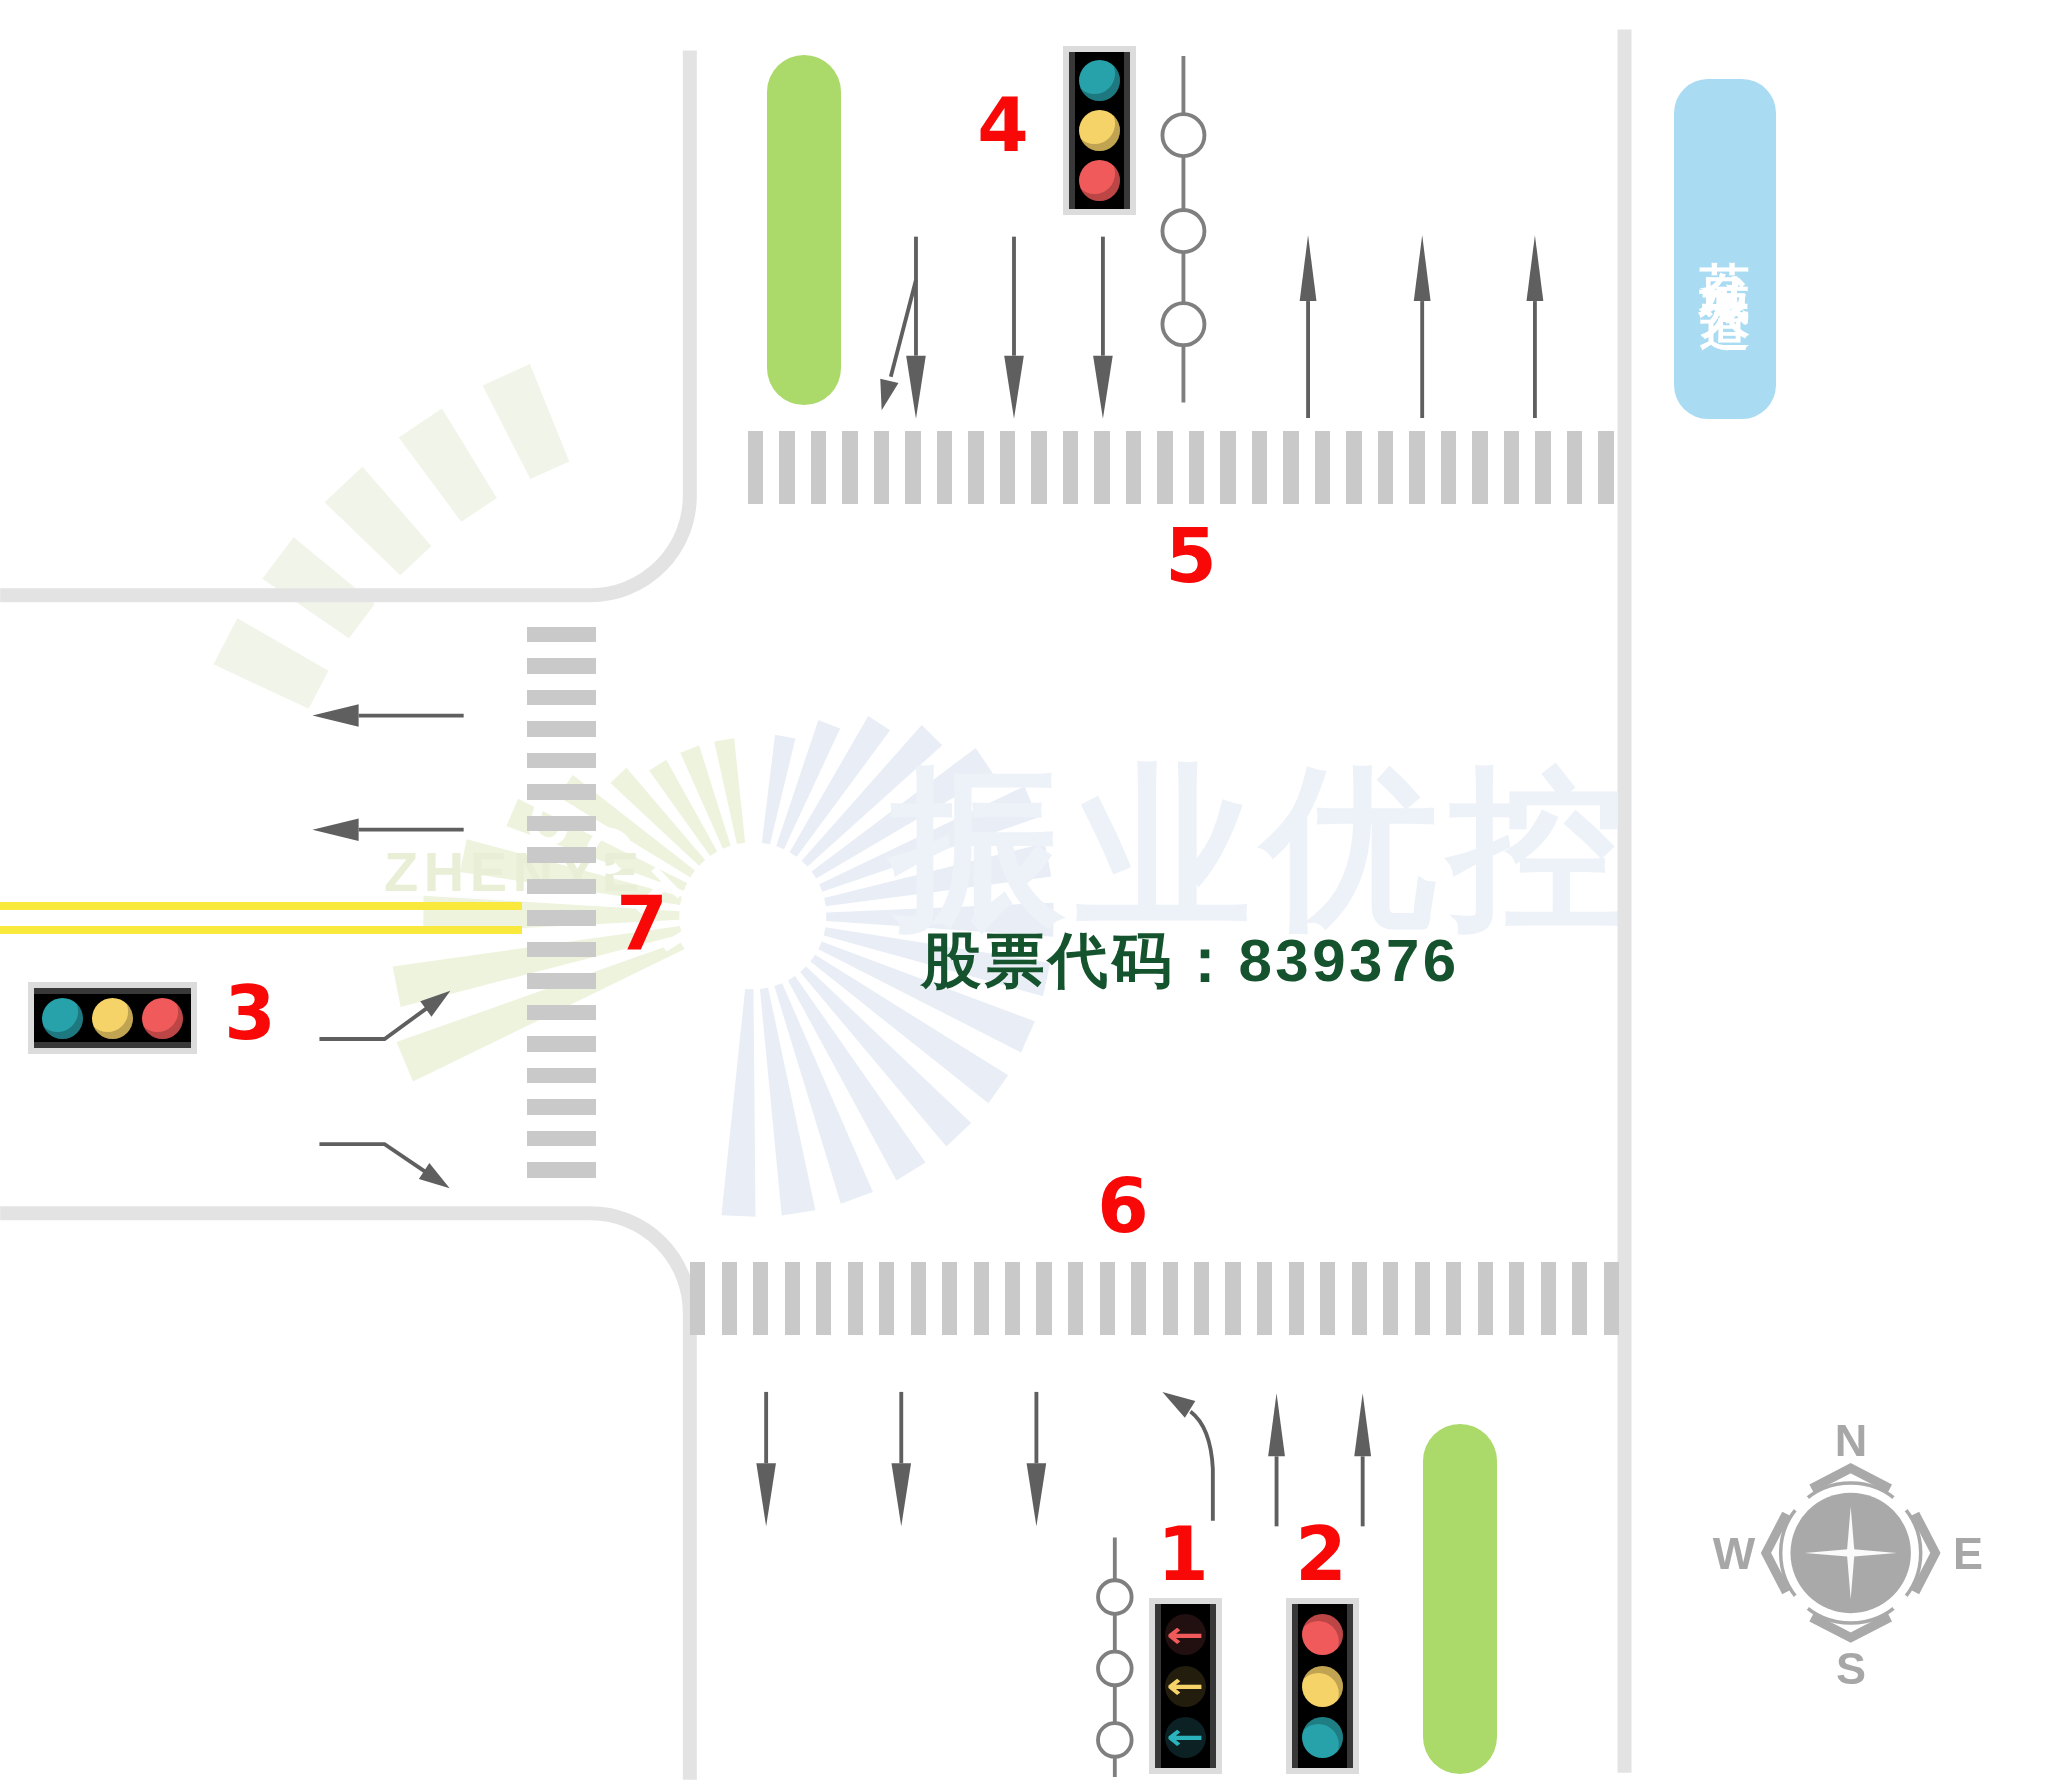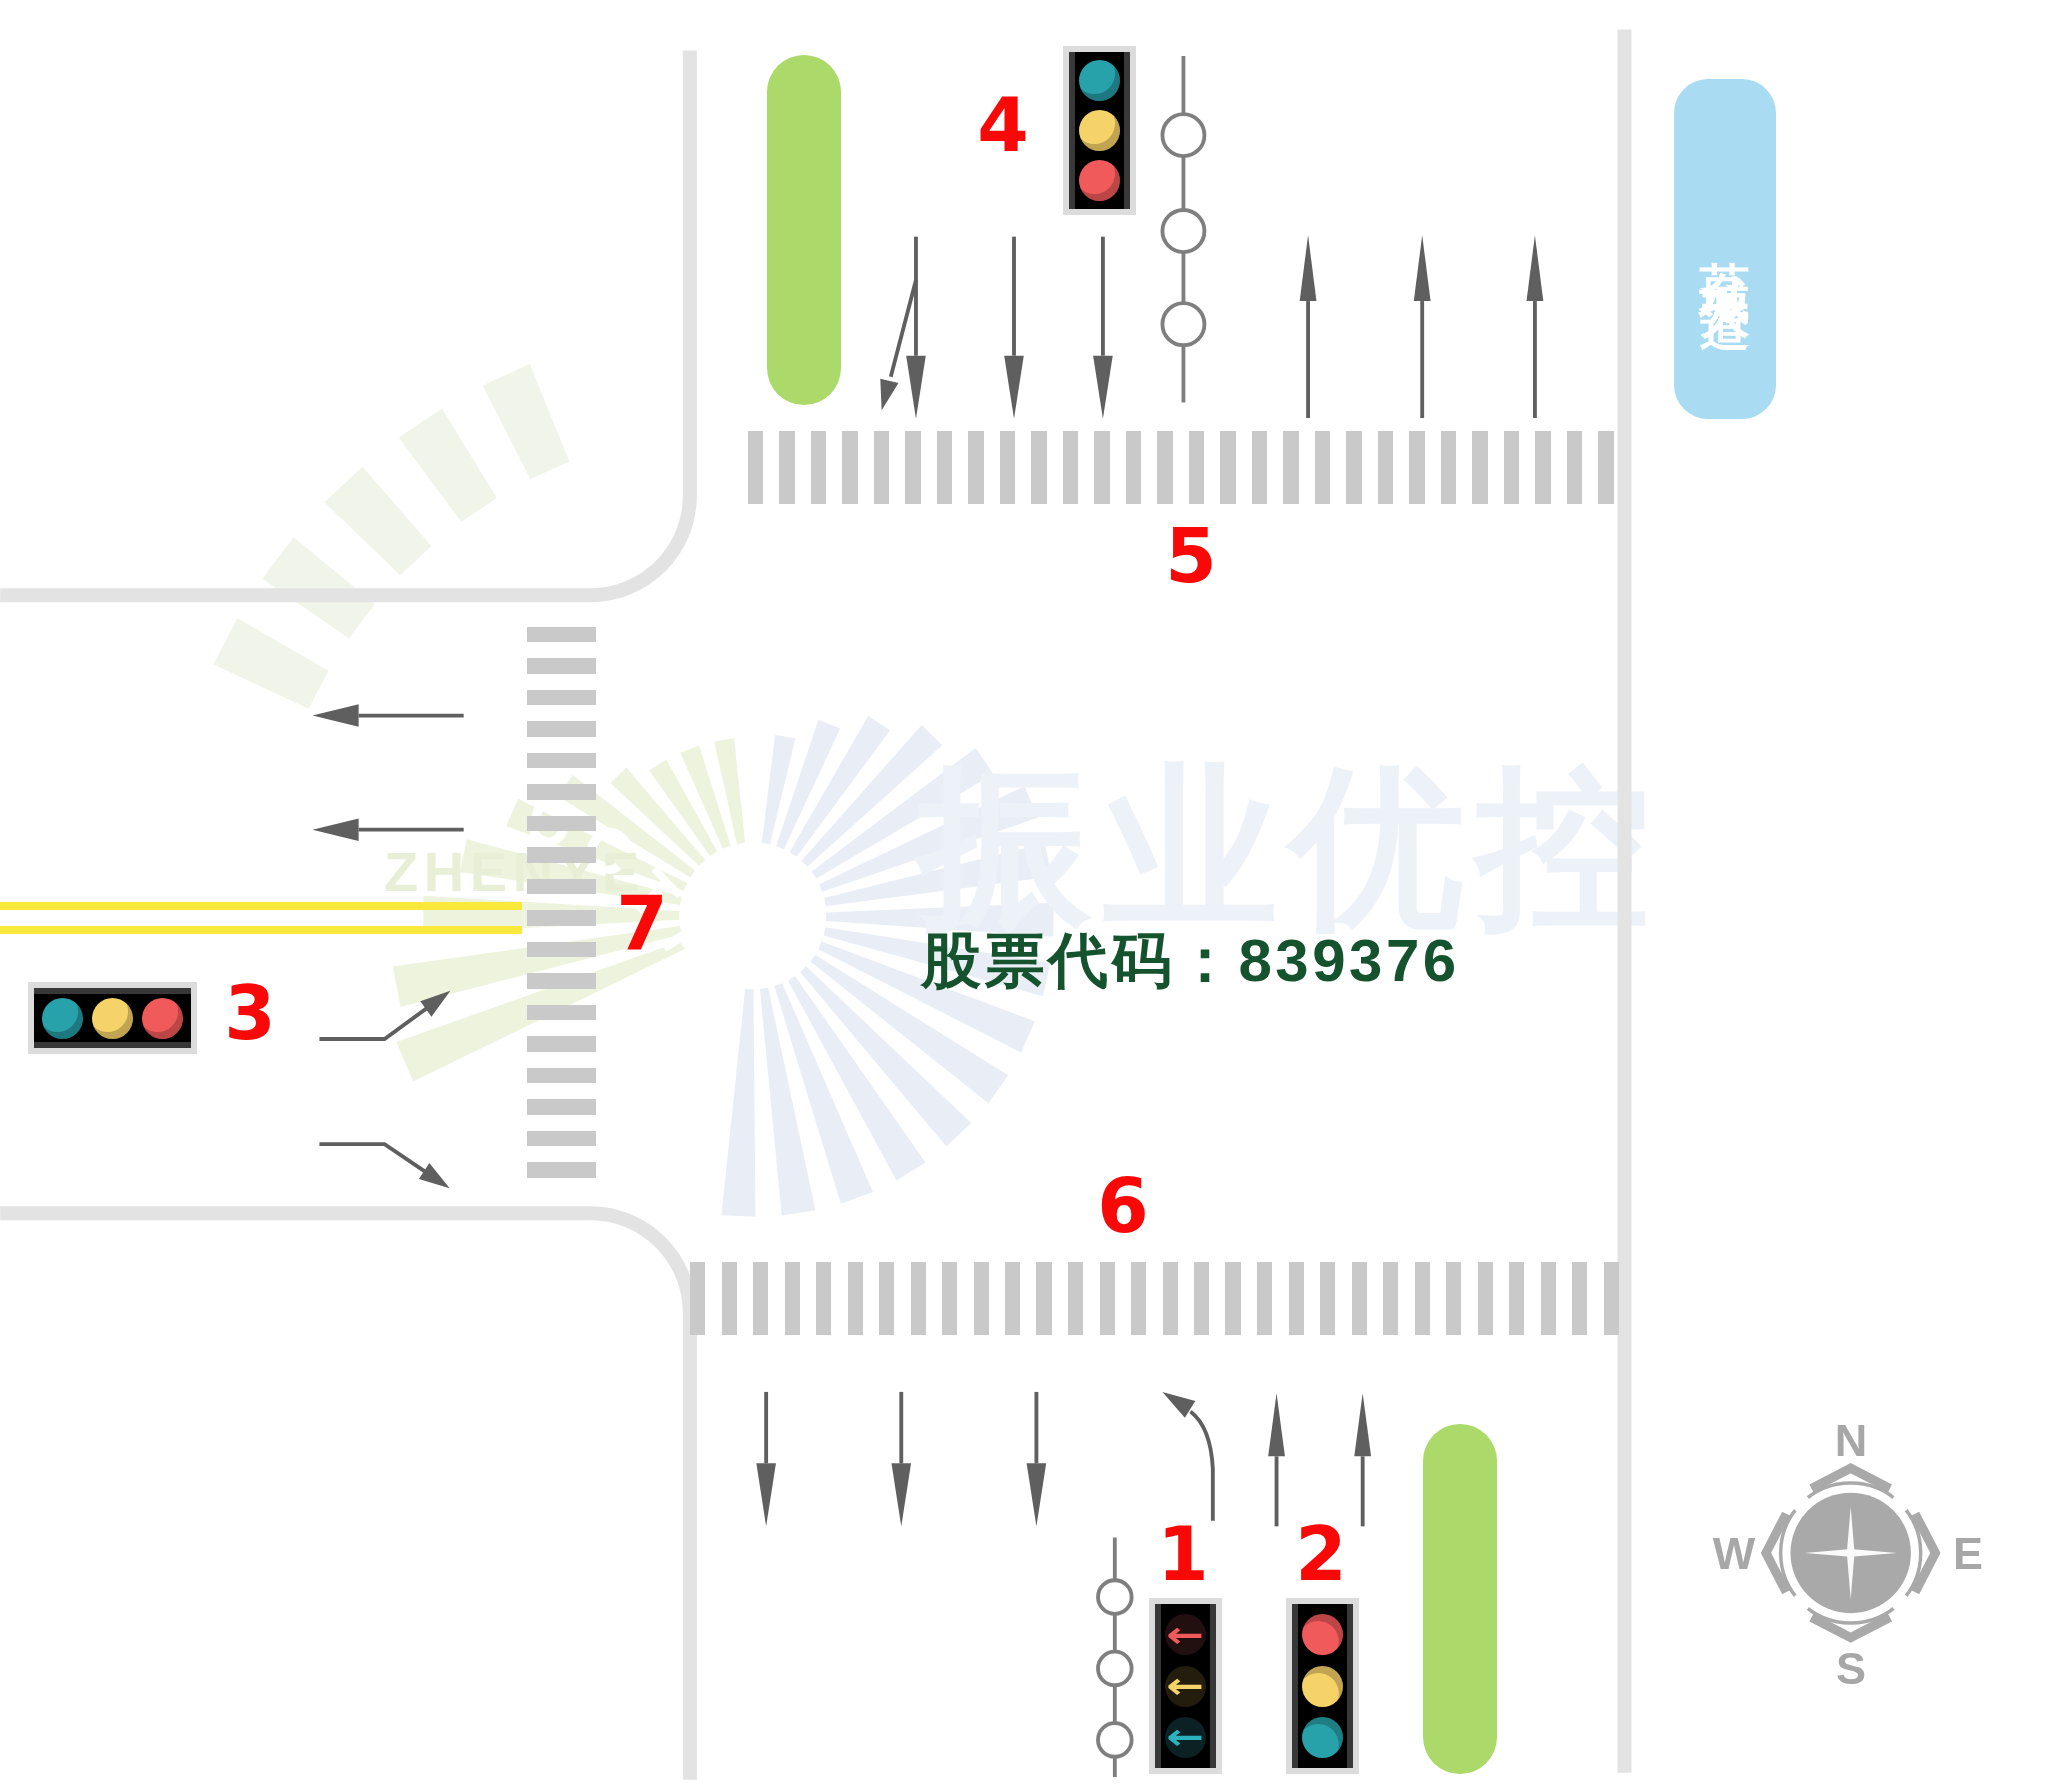--- a/index.html
+++ b/index.html
@@ -1,21 +1,21 @@
 <!DOCTYPE html>
 <html style="font-size:11.2px"><head>
 <meta charset="utf-8">
 <style>
   html,body{margin:0;padding:0;background:#fff;}
   #stage{position:relative;width:2056px;height:1791px;background:#ffffff;overflow:hidden;
          font-family:"Liberation Sans","DejaVu Sans",sans-serif;}
   #stage svg{position:absolute;left:0;top:0;}
 
   
-  .wm-brand{position:absolute;left:917px;top:760px;font-size:175px;font-weight:bold;
+  .wm-brand{position:absolute;left:890px;top:760px;font-size:175px;font-weight:bold;
             color:#edf1f8;letter-spacing:11.2px;line-height:1;white-space:nowrap;}
   .wm-stock{position:absolute;left:921px;top:931px;font-size:60px;font-weight:bold;
             color:#14532d;letter-spacing:3.5px;line-height:1;white-space:nowrap;}
   .wm-zhenye{position:absolute;left:384px;top:844px;font-size:56px;font-weight:bold;
              color:#e8efd6;letter-spacing:5.6px;line-height:1;}
   .wm-uctrl span{position:absolute;font-size:64px;font-weight:bold;color:#ffffff;line-height:1;}
 
   
   .cw{position:absolute;}
   .cw-h{background:repeating-linear-gradient(90deg,#c9c9c9 0 15.4px,rgba(0,0,0,0) 15.4px 31.5px);}

